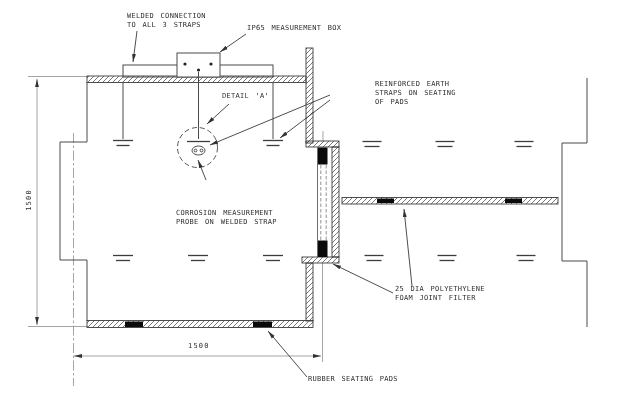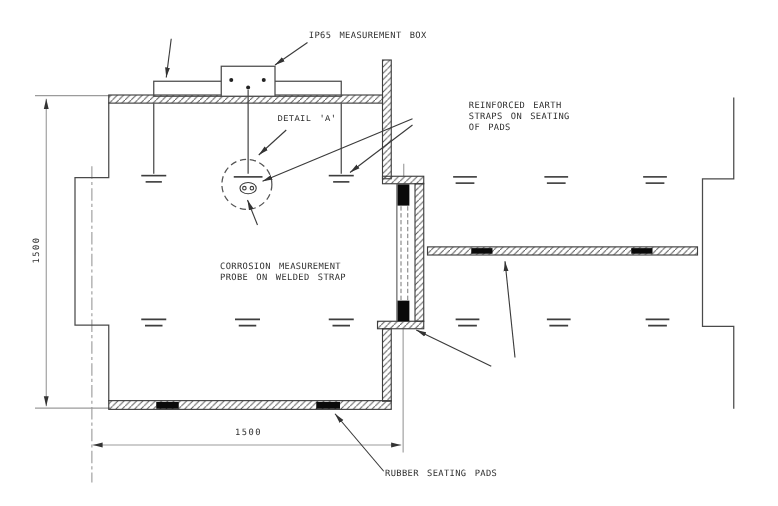--- a/index.html
+++ b/index.html
@@ -139,40 +139,48 @@
       <line x1="229" y1="104" x2="207" y2="124" marker-end="url(#arrow)"></line>
       <line x1="330" y1="95" x2="210" y2="145" marker-end="url(#arrow)"></line>
       <line x1="330" y1="100" x2="280" y2="138" marker-end="url(#arrow)"></line>
       <line x1="206" y1="180" x2="198" y2="160" marker-end="url(#arrow)"></line>
       <line x1="412" y1="286" x2="404" y2="209" marker-end="url(#arrow)"></line>
       <line x1="393" y1="293" x2="333" y2="264" marker-end="url(#arrow)"></line>
       <line x1="307" y1="377" x2="268" y2="331" marker-end="url(#arrow)"></line>
     </g>
   </svg>
 
+  <div class="lbl" style="left:127px;top:12px;">
+    <div>WELDED CONNECTION</div>
+    <div>TO ALL 3 STRAPS</div>
+  </div>
 
   <div class="lbl" style="left:247px;top:24px;">
     <div>IP65 MEASUREMENT BOX</div>
   </div>
 
   <div class="lbl" style="left:222px;top:92px;font-family:Liberation Mono, monospace;">
     <div>DETAIL 'A'</div>
   </div>
 
   <div class="lbl" style="left:331px;top:80px;margin-left:44px;">
     <div>REINFORCED EARTH</div>
     <div>STRAPS ON SEATING</div>
     <div>OF PADS</div>
   </div>
 
   <div class="lbl" style="left:176px;top:180px;margin-top:29px;">
     <div>CORROSION MEASUREMENT</div>
     <div>PROBE ON WELDED STRAP</div>
   </div>
 
+  <div class="lbl" style="left:395px;top:285px;">
+    <div>25 DIA POLYETHYLENE</div>
+    <div>FOAM JOINT FILTER</div>
+  </div>
 
   <div class="lbl" style="left:308px;top:375px;">
     <div>RUBBER SEATING PADS</div>
   </div>
 
   <div class="dimtext rot" style="left:29px;top:200px;">1500</div>
   <div class="dimtext" style="left:188px;top:342px;">1500</div>
 
 </div>
 

